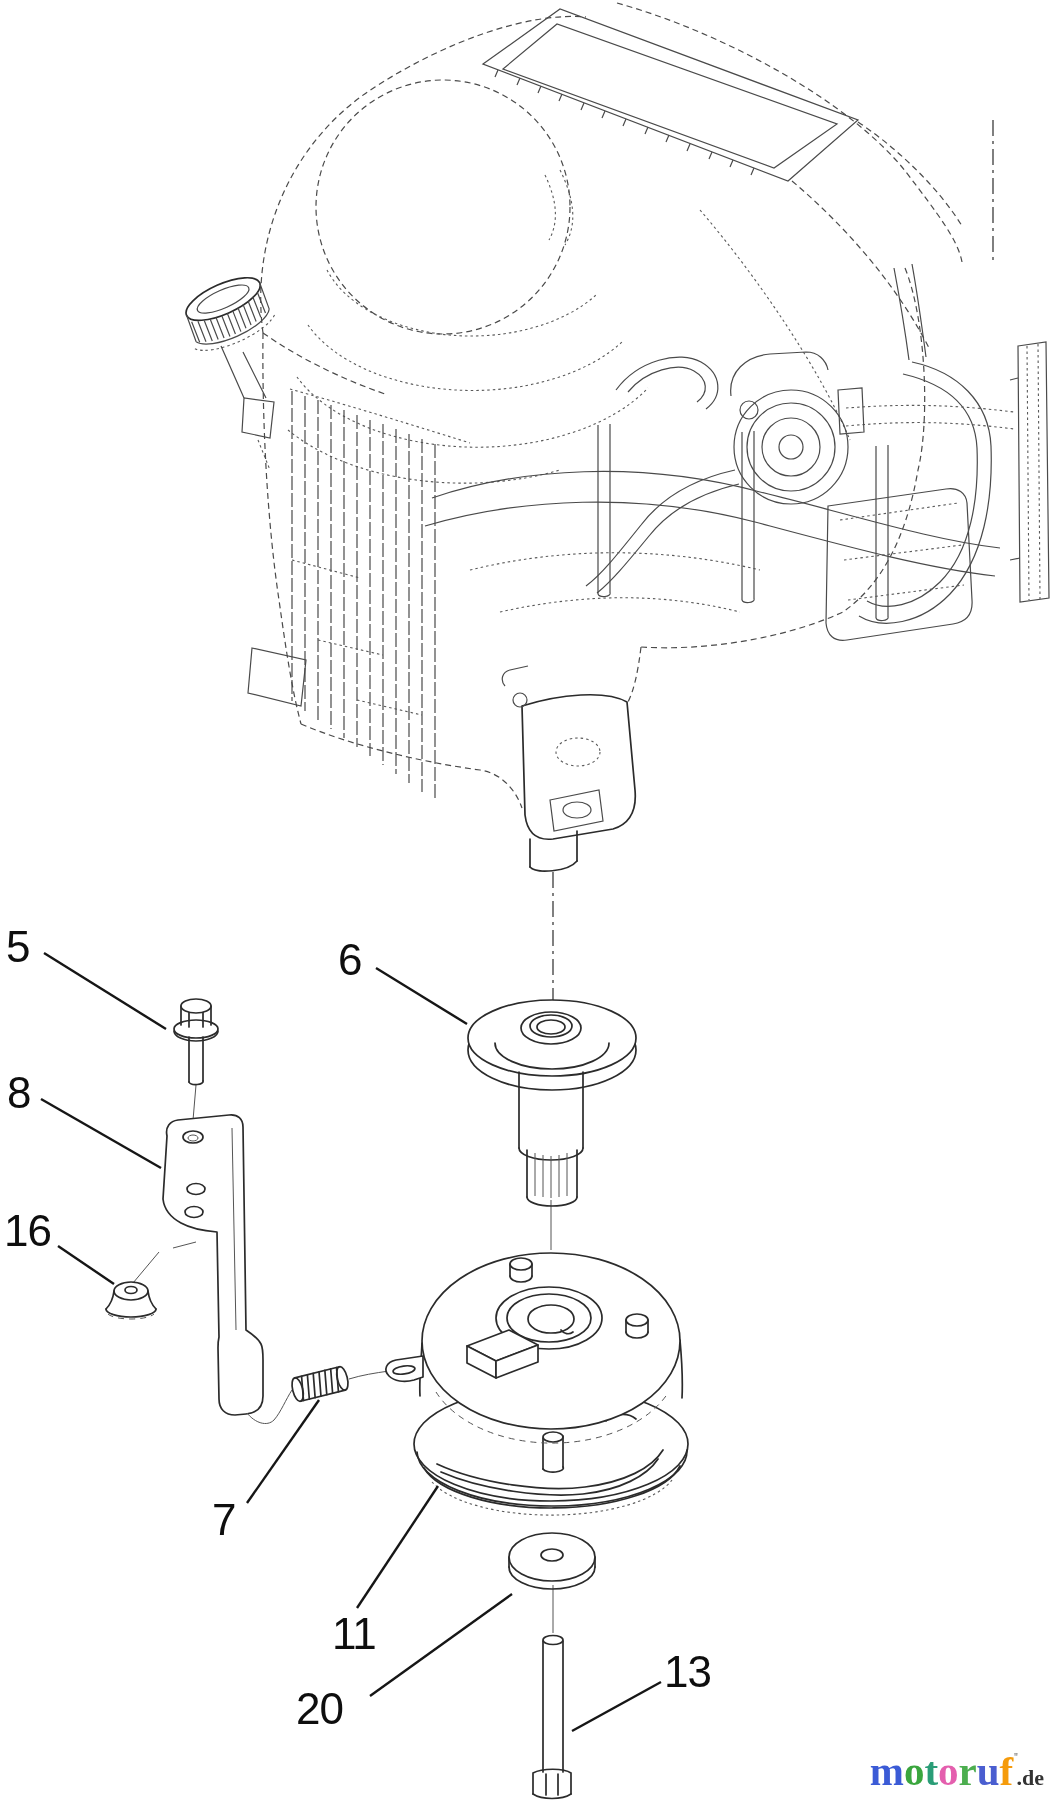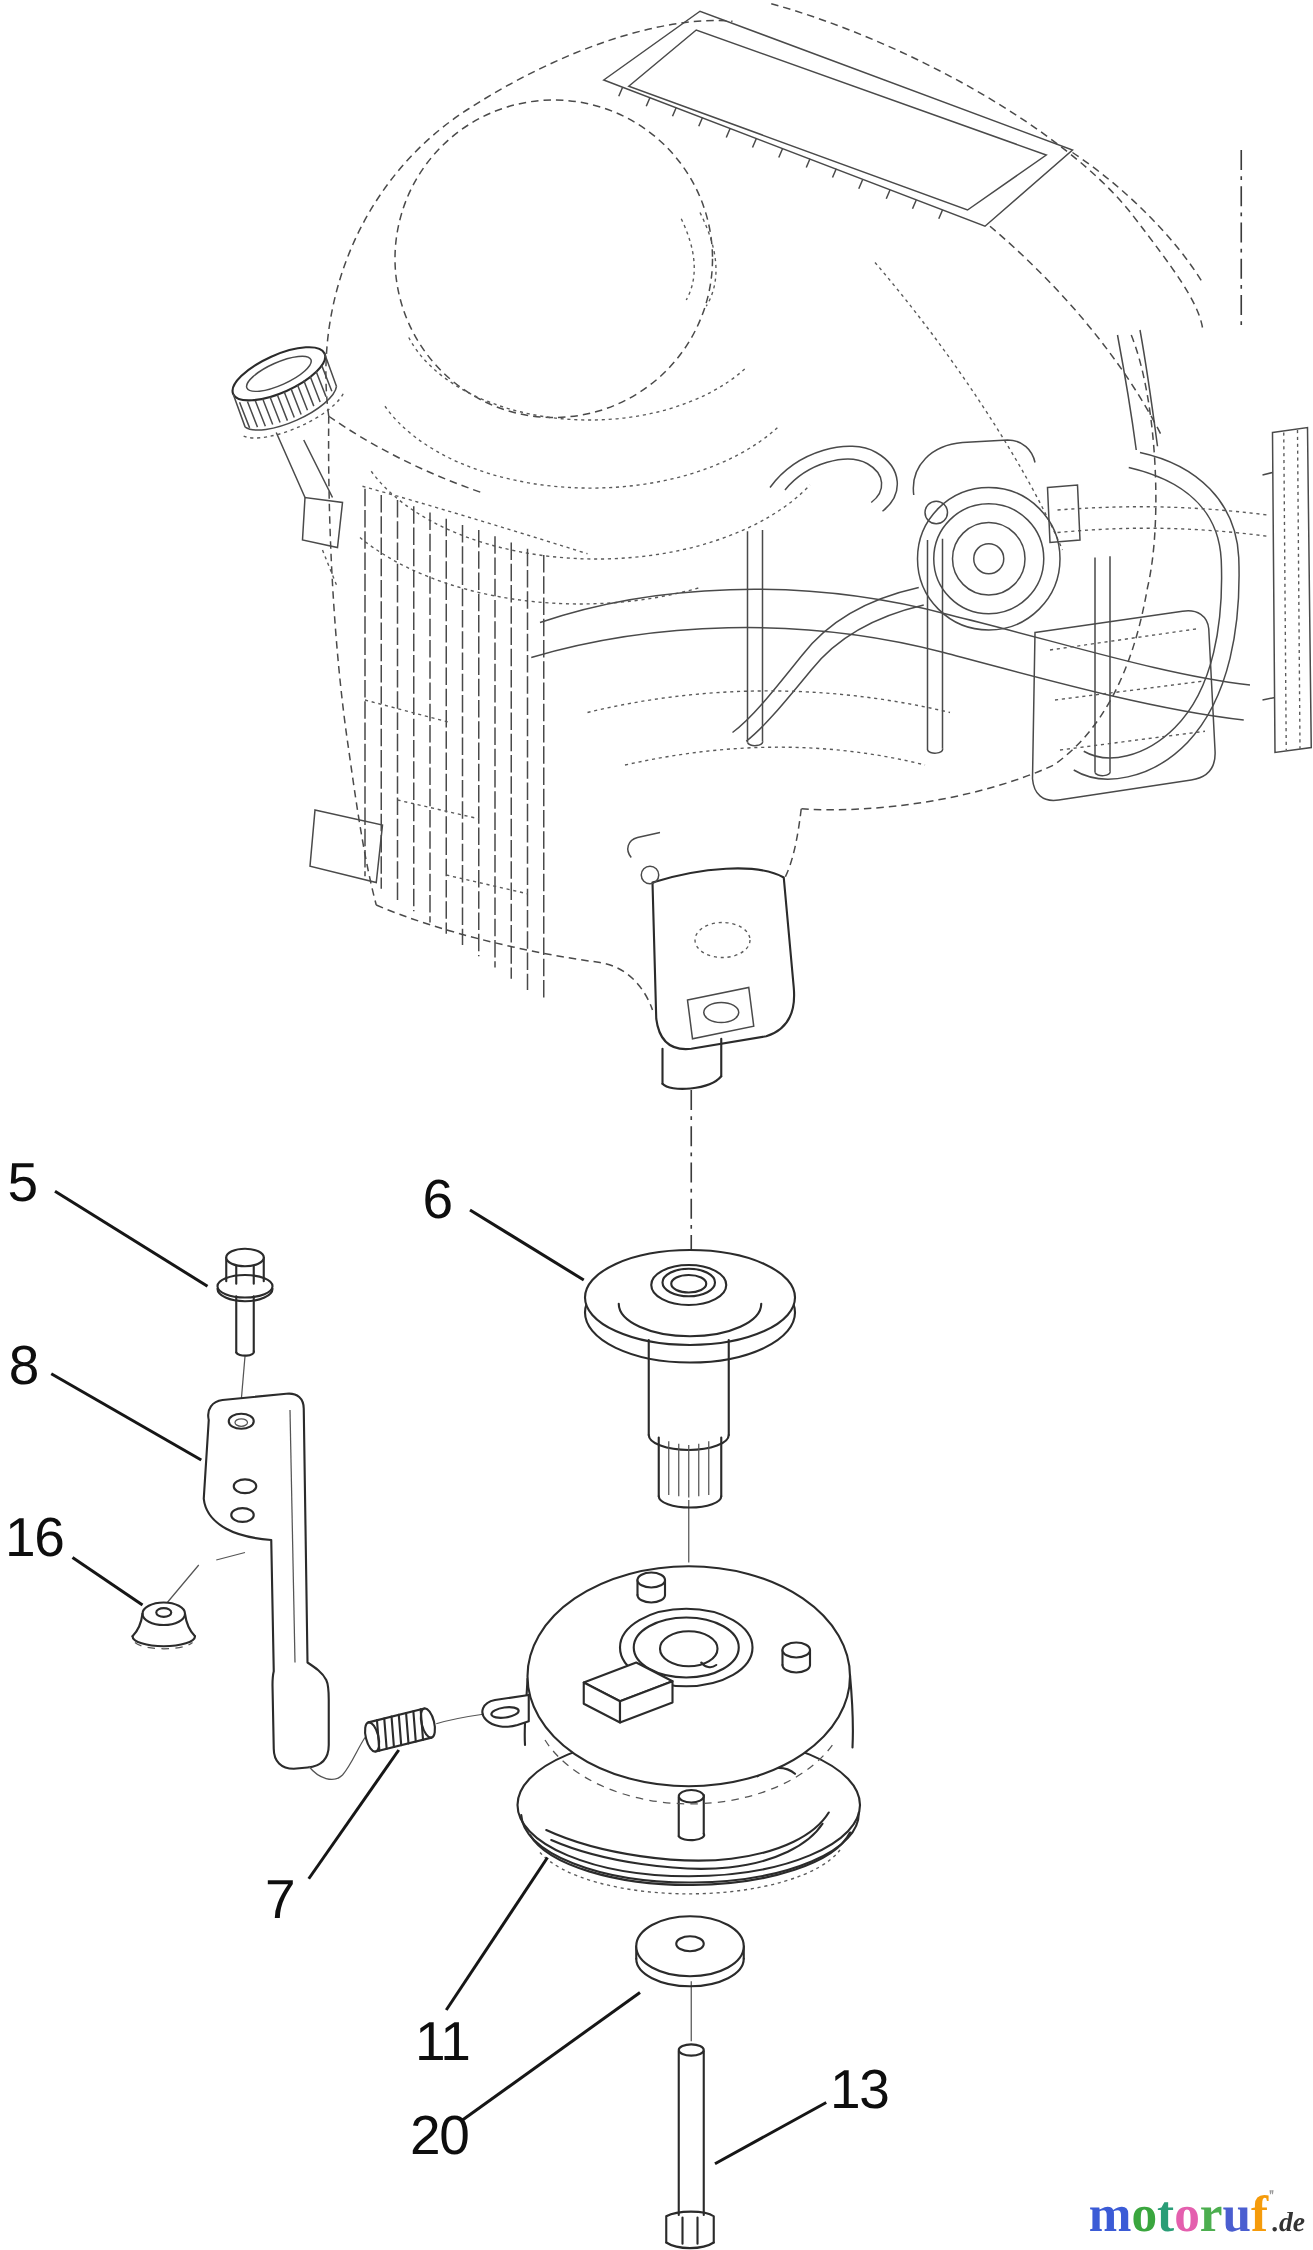--- a/index.html
+++ b/index.html
@@ -16,21 +16,21 @@
   .p  {fill:none;stroke:#2b2b2b;stroke-width:1.7;stroke-linecap:round;stroke-linejoin:round;}
   .pw {fill:#ffffff;stroke:#2b2b2b;stroke-width:1.7;stroke-linejoin:round;}
   .pt {fill:none;stroke:#555;stroke-width:1;}
   .ptd{fill:none;stroke:#555;stroke-width:1;stroke-dasharray:6 5;}
   .ld {stroke:#161616;stroke-width:2.4;}
   .callout{position:absolute;font-size:44px;font-weight:400;color:#0e0e0e;
            letter-spacing:-1px;line-height:1;user-select:none;}
   .watermark{position:absolute;right:6px;bottom:8px;
              font-family:"Liberation Serif",serif;font-weight:700;font-size:41px;line-height:1;}
   .watermark .tm{font-size:13px;color:#9a9a9a;vertical-align:24px;letter-spacing:-2px;}
-  .watermark .de{font-size:22px;font-style:italic;}
+  .watermark .de{font-size:22px;}
 </style>
 </head>
 <body>
 
 <div class="stage">
 
 <svg width="1050" height="1800" viewBox="0 0 1050 1800">
 
   <g>
 
@@ -262,20 +262,20 @@
     <line class="ld" x1="661" y1="1682" x2="572" y2="1731"></line>
   </g>
 </svg>
 
   <div class="callout" style="left:6px;top:925px">5</div>
   <div class="callout" style="left:338px;top:938px">6</div>
   <div class="callout" style="left:7px;top:1071px">8</div>
   <div class="callout" style="left:4px;top:1209px">16</div>
   <div class="callout" style="left:212px;top:1498px">7</div>
   <div class="callout" style="left:332px;top:1612px">11</div>
-  <div class="callout" style="left:328px;top:1687px">20</div>
+  <div class="callout" style="left:296px;top:1687px">20</div>
   <div class="callout" style="left:664px;top:1650px">13</div>
 
   <div class="watermark">
     <span style="color:#3b5bd6">m</span><span style="color:#3aa63e">o</span><span style="color:#2a9d77">t</span><span style="color:#e45fae">o</span><span style="color:#4cae4f">r</span><span style="color:#4a5ed0">u</span><span style="color:#f59b0b">f</span><span class="tm">''</span><span class="de" style="color:#333333">.de</span>
   </div>
 
 </div>
 
 </body></html>

